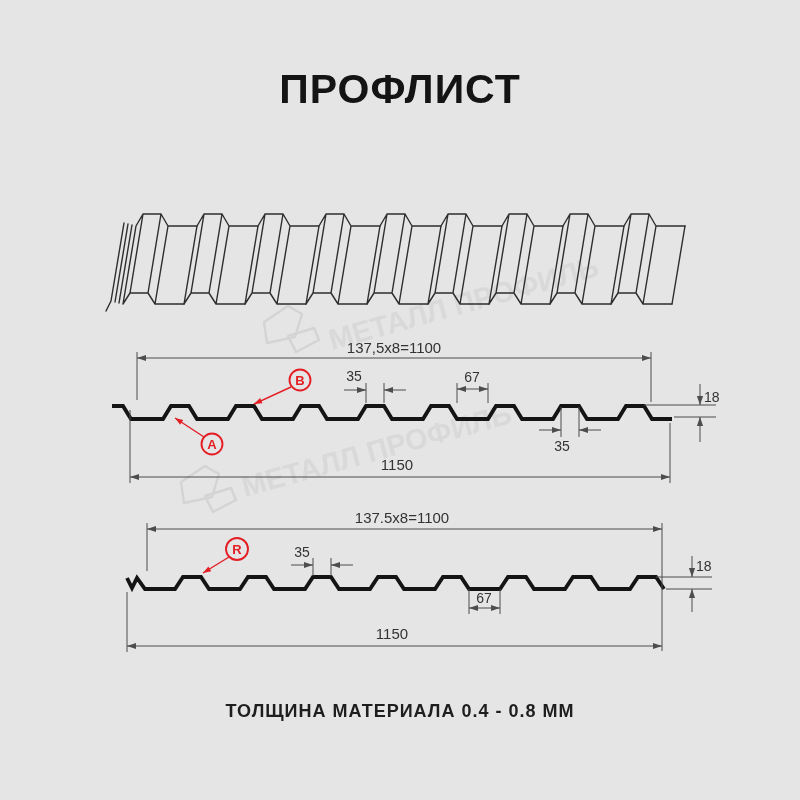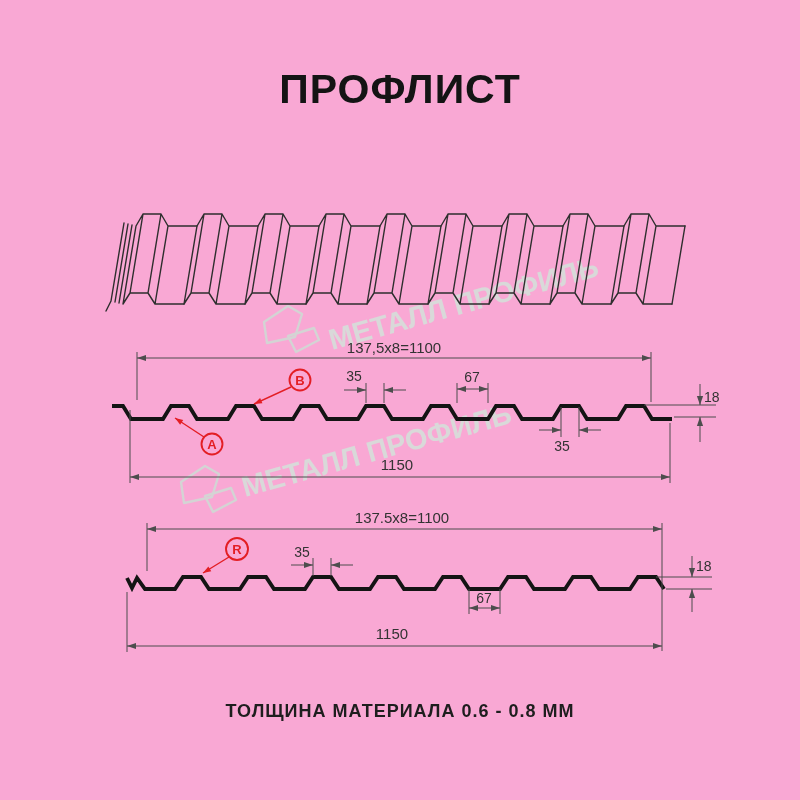--- a/index.html
+++ b/index.html
@@ -1,16 +1,16 @@
 <!DOCTYPE html>
 <html><head>
 <meta charset="utf-8">
 <style>
   html,body{margin:0;padding:0;background:#ffffff;}
-  .page{position:relative;width:800px;height:800px;background:#f9a8d4;overflow:hidden;
+  .page{position:relative;width:800px;height:800px;background:#e5e5e5;overflow:hidden;
         font-family:"Liberation Sans","DejaVu Sans",sans-serif;}
   .title{position:absolute;left:0;top:66px;width:800px;text-align:center;
          font-size:41px;font-weight:800;letter-spacing:1px;color:#141414;}
   .subtitle{position:absolute;left:0;top:114px;width:800px;text-align:center;
             font-size:19px;font-weight:600;letter-spacing:2px;color:#1c1c1c;}
   .footer{position:absolute;left:0;top:701px;width:800px;text-align:center;
           font-size:18px;font-weight:600;letter-spacing:1px;color:#1e1e1e;}
   svg{position:absolute;left:0;top:0;}
   .dimtxt{font-family:"Liberation Sans","DejaVu Sans",sans-serif;font-size:14px;fill:#333;}
   .dimtxt-lg{font-family:"Liberation Sans","DejaVu Sans",sans-serif;font-size:15px;fill:#333;}
@@ -135,14 +135,14 @@
       <line class="thin" x1="692" y1="556" x2="692" y2="577" marker-end="url(#arrD)"></line>
       <line class="thin" x1="692" y1="612" x2="692" y2="589" marker-end="url(#arrD)"></line>
       <text class="dimtxt" x="696" y="571">18</text>
 
       <path class="thin" d="M127,592 V652"></path>
       <line class="thin" x1="127" y1="646" x2="662" y2="646" marker-start="url(#arrD)" marker-end="url(#arrD)"></line>
       <text class="dimtxt-lg" x="392" y="639" text-anchor="middle">1150</text>
     </g>
   </svg>
 
-  <div class="footer">ТОЛЩИНА МАТЕРИАЛА 0.6 - 0.8 ММ</div>
+  <div class="footer">ТОЛЩИНА МАТЕРИАЛА 0.4 - 0.8 ММ</div>
 </div>
 
 </body></html>

